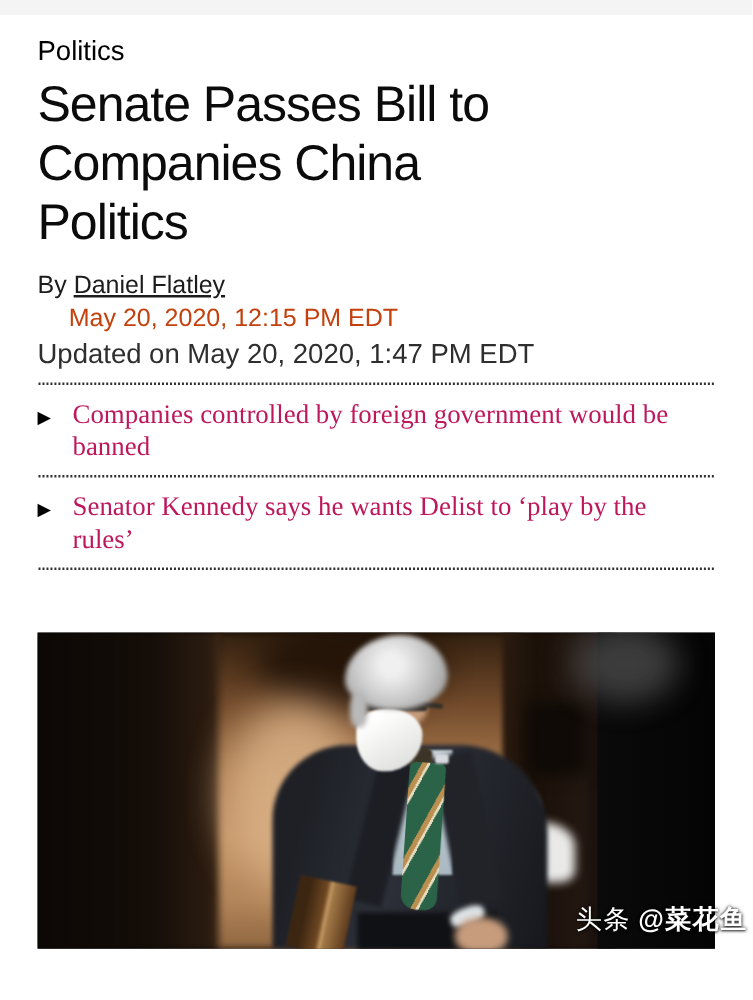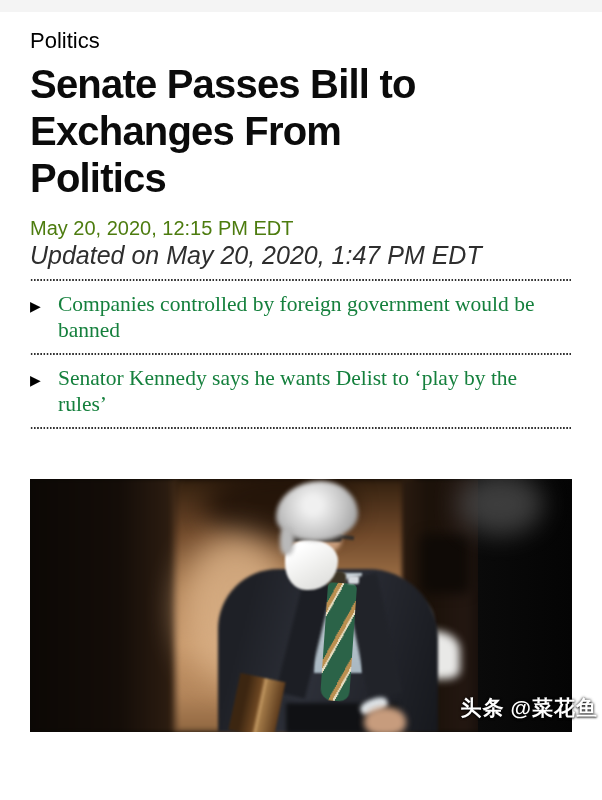--- a/index.html
+++ b/index.html
@@ -4,31 +4,31 @@
 <style>
   html,body{margin:0;padding:0;}
   body{
     width:602px;height:800px;overflow:hidden;background:#ffffff;
     font-family:"Liberation Sans","DejaVu Sans",sans-serif;color:#111;
     position:relative;
   }
   .top-strip{height:12px;background:#f4f4f4;}
   .content{padding:0 30px;}
   .category{display:inline-block;margin-top:16px;font-size:22px;line-height:25px;color:#000;text-decoration:none;}
-  .headline{margin:8px 0 0;font-weight:700;font-size:40px;line-height:47px;letter-spacing:-0.8px;color:#0b0b0b;}
+  .headline{margin:8px 0 0;font-weight:400;font-size:40px;line-height:47px;letter-spacing:-0.8px;color:#0b0b0b;}
   .headline div{white-space:nowrap;}
   .meta{margin-top:13px;}
   .byline{font-size:20px;line-height:27px;color:#1c1c1c;}
   .author{color:#1c1c1c;text-decoration:underline;text-underline-offset:2px;}
-  .pubdate{font-size:20px;line-height:27px;color:#4d7c0f;}
-  .updated{font-style:italic;font-size:25px;line-height:27px;color:#2e2e2e;}
+  .pubdate{font-size:20px;line-height:27px;color:#c2410c;margin-left:25px;}
+  .updated{font-size:22px;line-height:27px;color:#2e2e2e;}
   .rule{margin-top:10px;height:2px;background-image:radial-gradient(circle,#303030 0.8px,transparent 1px);background-size:3.2px 2px;background-repeat:repeat-x;}
   .bullet{display:flex;margin:10px 0 8px;}
   .bullet-marker{flex:none;width:28px;font-size:14px;line-height:26px;padding-top:2px;color:#000;}
-  .bullet-text{font-family:"Liberation Serif","DejaVu Serif",serif;font-size:21.5px;line-height:26px;color:#15803d;max-width:492px;}
+  .bullet-text{font-family:"Liberation Serif","DejaVu Serif",serif;font-size:21.5px;line-height:26px;color:#be185d;max-width:492px;}
   
   .photo-wrap{position:relative;margin:50px 0 0 30px;width:542px;height:253px;}
   .photo{position:absolute;inset:0;overflow:hidden;background:#0b0806;}
   .ph{position:absolute;}
   .ph-left{left:0;top:0;width:148px;height:253px;background:linear-gradient(90deg,#0c0805 0%,#140d08 60%,#2a1b10 92%,#3c2817 100%);filter:blur(2px);}
   .ph-door{left:145px;top:0;width:240px;height:253px;background:linear-gradient(180deg,#33200f 0%,#70492a 22%,#a97a4e 45%,#c39365 65%,#b3855a 85%,#8f6640 100%);filter:blur(3px);}
   .ph-door-dark-top{left:175px;top:-10px;width:150px;height:72px;background:#1f1107;border-radius:50%;filter:blur(12px);opacity:.85;}
   .ph-door-light{left:150px;top:55px;width:112px;height:150px;background:#dab187;border-radius:50%;filter:blur(16px);opacity:.85;}
   .ph-frame{left:372px;top:0;width:90px;height:253px;background:linear-gradient(90deg,#2a1b10 0%,#1b1109 30%,#231711 70%,#0e0906 100%);filter:blur(2px);}
   .ph-sign{left:390px;top:55px;width:50px;height:60px;background:#0f0a06;border-radius:8px;filter:blur(6px);}
@@ -47,37 +47,38 @@
   .ph-pin{left:318px;top:97px;width:11px;height:8px;background:#d6dadf;border-radius:2px;filter:blur(.8px);}
   .ph-cuff{left:330px;top:220px;width:28px;height:14px;background:#dde3e7;border-radius:40%;transform:rotate(-20deg);filter:blur(2px);}
   .ph-hand{left:334px;top:228px;width:42px;height:28px;background:#c79c7d;border-radius:50% 50% 40% 40%;filter:blur(3px);}
   .ph-face{left:262px;top:42px;width:50px;height:34px;background:#c59a79;border-radius:45%;filter:blur(2px);}
   .ph-glasses{left:256px;top:54px;width:56px;height:9px;background:#35302b;border-radius:3px;filter:blur(1px);}
   .ph-glass-arm{left:306px;top:56px;width:18px;height:4px;background:#35302b;transform:rotate(8deg);filter:blur(1px);}
   .ph-mask{left:255px;top:61px;width:53px;height:50px;background:linear-gradient(150deg,#ffffff 20%,#ececea 60%,#d9d9d7 100%);border-radius:46% 54% 58% 42%/38% 44% 62% 56%;filter:blur(1px);}
   .ph-hair{left:246px;top:2px;width:82px;height:60px;background:radial-gradient(circle at 45% 40%,#f0f0f0 15%,#c9c9c9 50%,#9d9d9d 85%);border-radius:55% 45% 52% 48%/60% 55% 45% 40%;filter:blur(2px);}
   .ph-sideburn{left:250px;top:48px;width:14px;height:28px;background:#b9b9b9;border-radius:40%;filter:blur(2px);}
   .watermark{position:absolute;right:-26px;bottom:10px;font-size:21px;font-weight:700;color:#fff;letter-spacing:1px;white-space:nowrap;text-shadow:0 0 3px rgba(0,0,0,.85),0 1px 2px rgba(0,0,0,.7);}
-  .watermark .brand{font-weight:700;margin-right:6px;}
+  .watermark .brand{font-weight:400;margin-right:6px;}
 </style>
 </head>
 <body>
 
 <div class="top-strip"></div>
 
 <div class="content">
   <a class="category" href="#">Politics</a>
 
   <h1 class="headline">
     <div>Senate Passes Bill to</div>
-    <div>Exchanges From</div>
+    <div>Companies China</div>
     <div>Politics</div>
   </h1>
 
   <div class="meta">
+    <div class="byline"><span>By </span><a class="author" href="#">Daniel Flatley</a></div>
     <div class="pubdate">May 20, 2020, 12:15 PM EDT</div>
     <div class="updated">Updated on May 20, 2020, 1:47 PM EDT</div>
   </div>
 
   <div class="rule"></div>
 
   <div class="bullet">
     <span class="bullet-marker">▶</span>
     <span class="bullet-text">Companies controlled by foreign government would be banned</span>
   </div>

